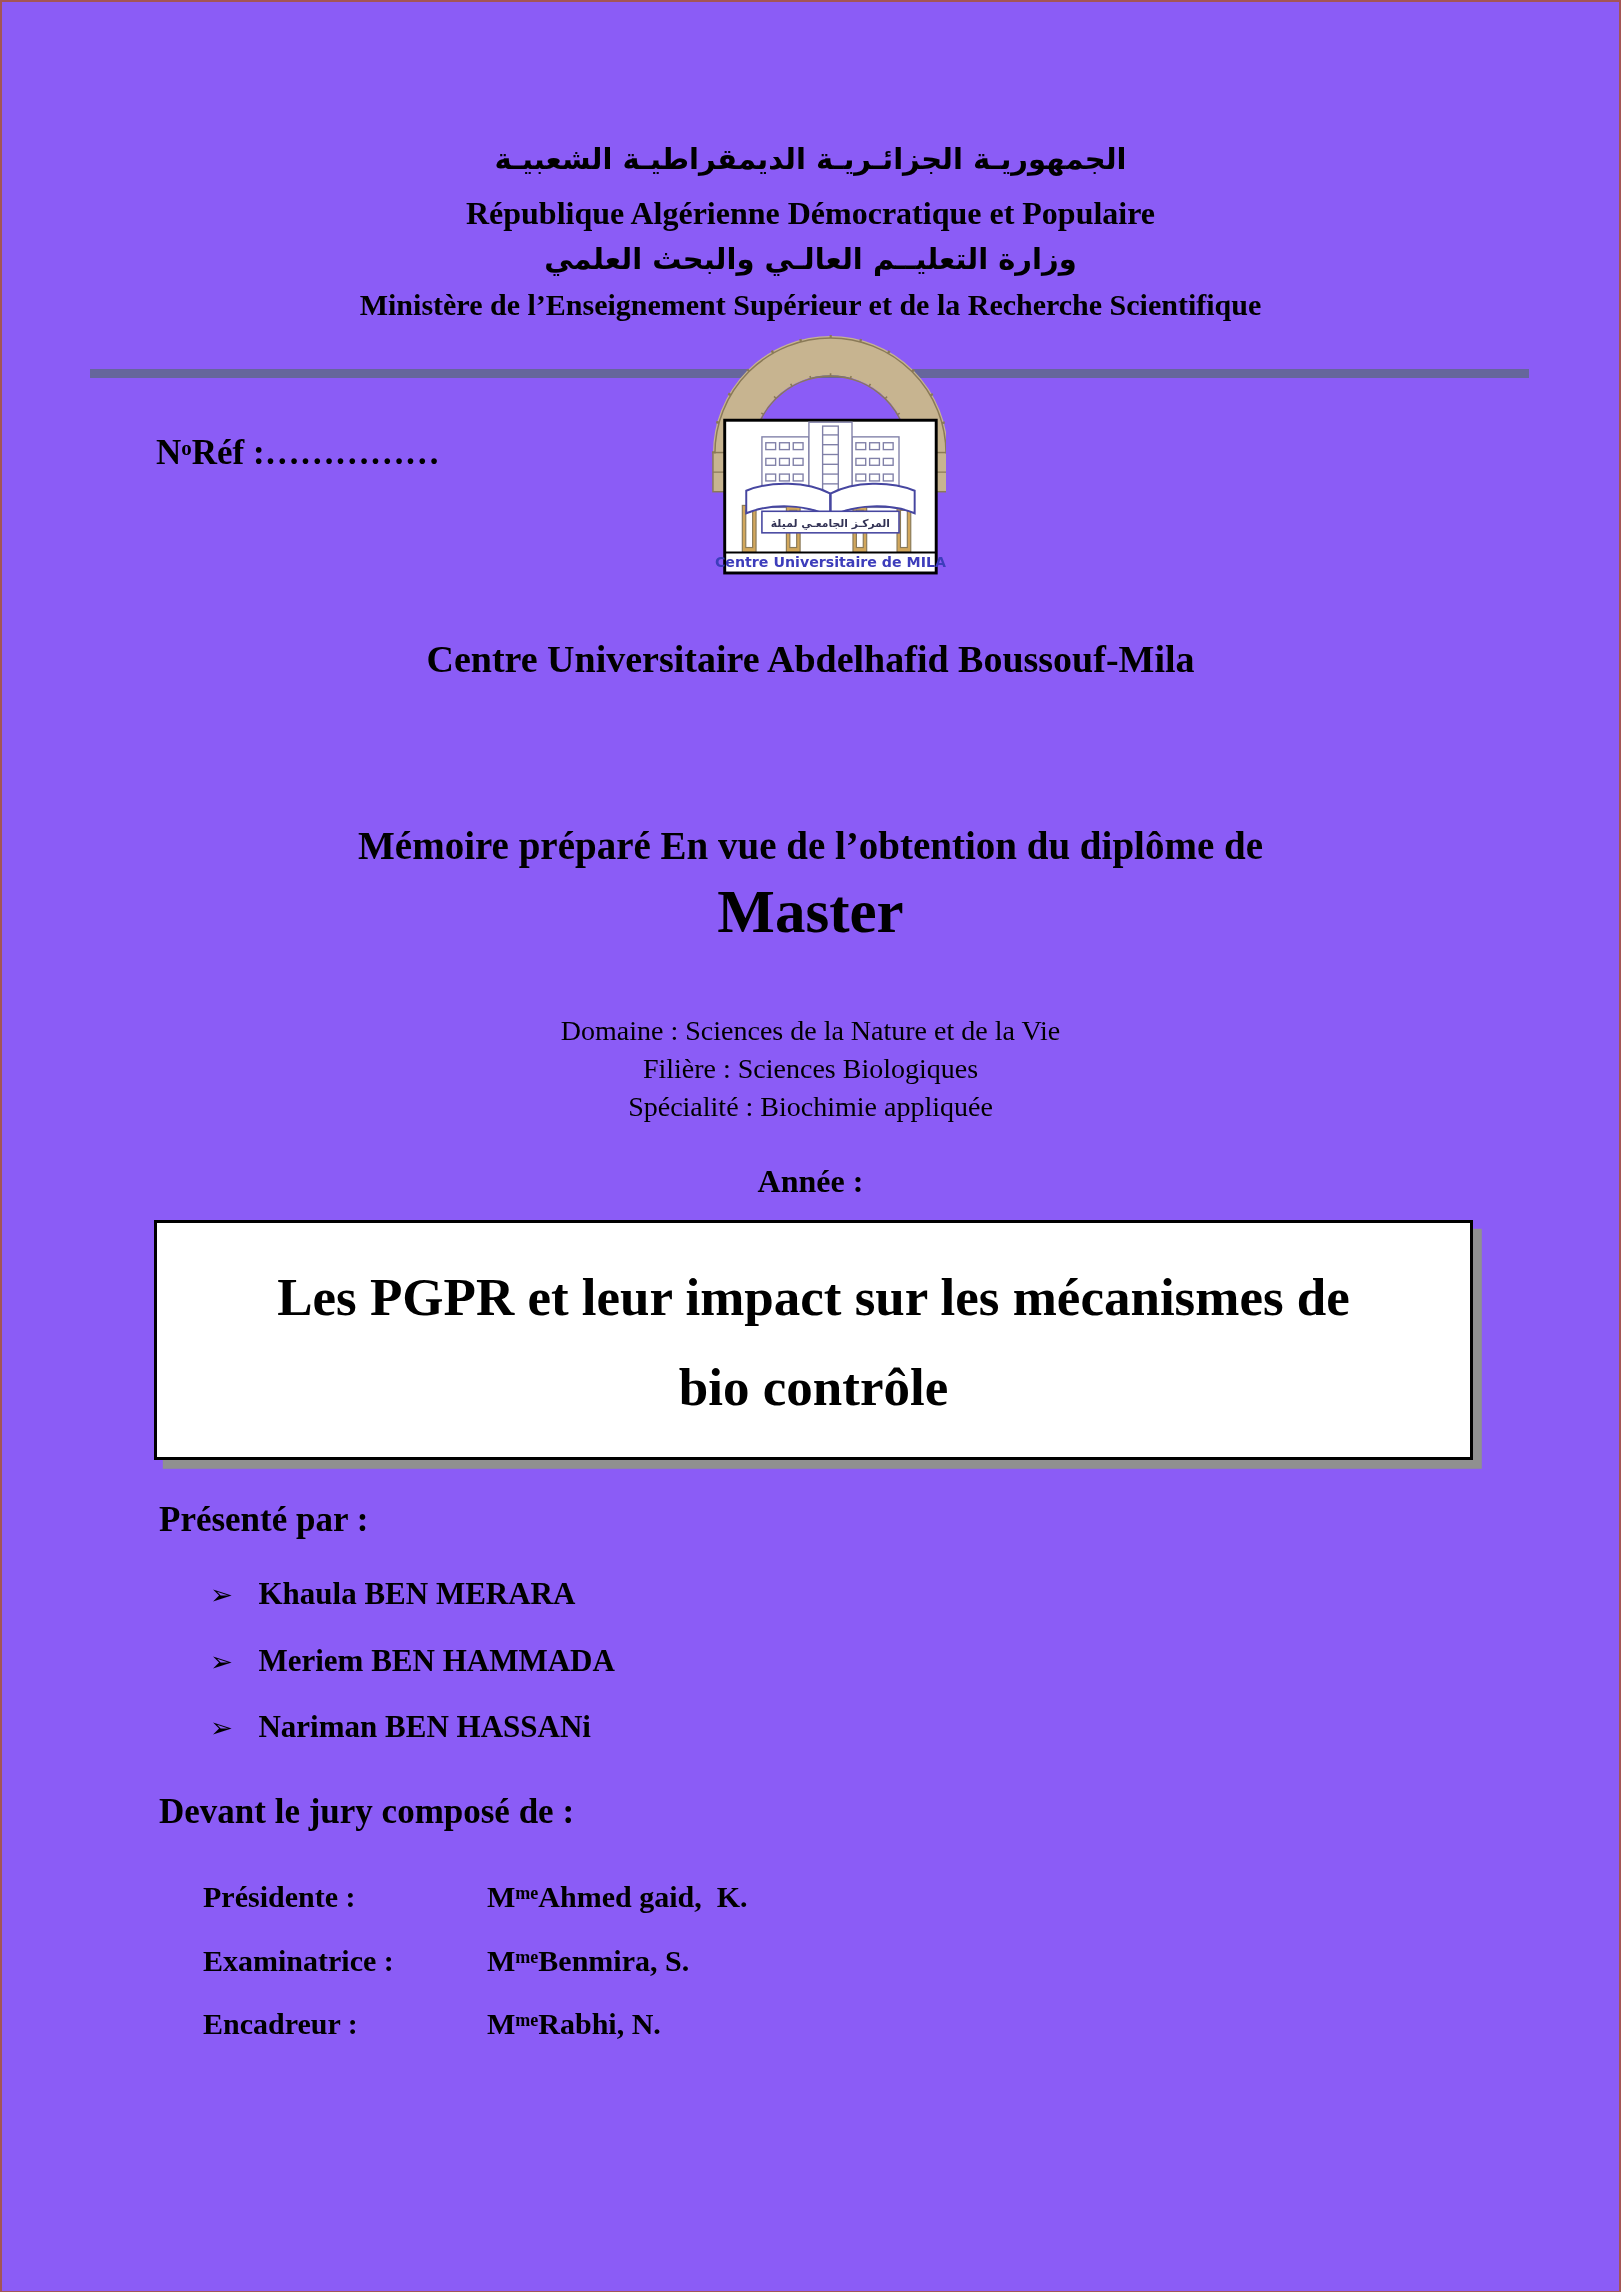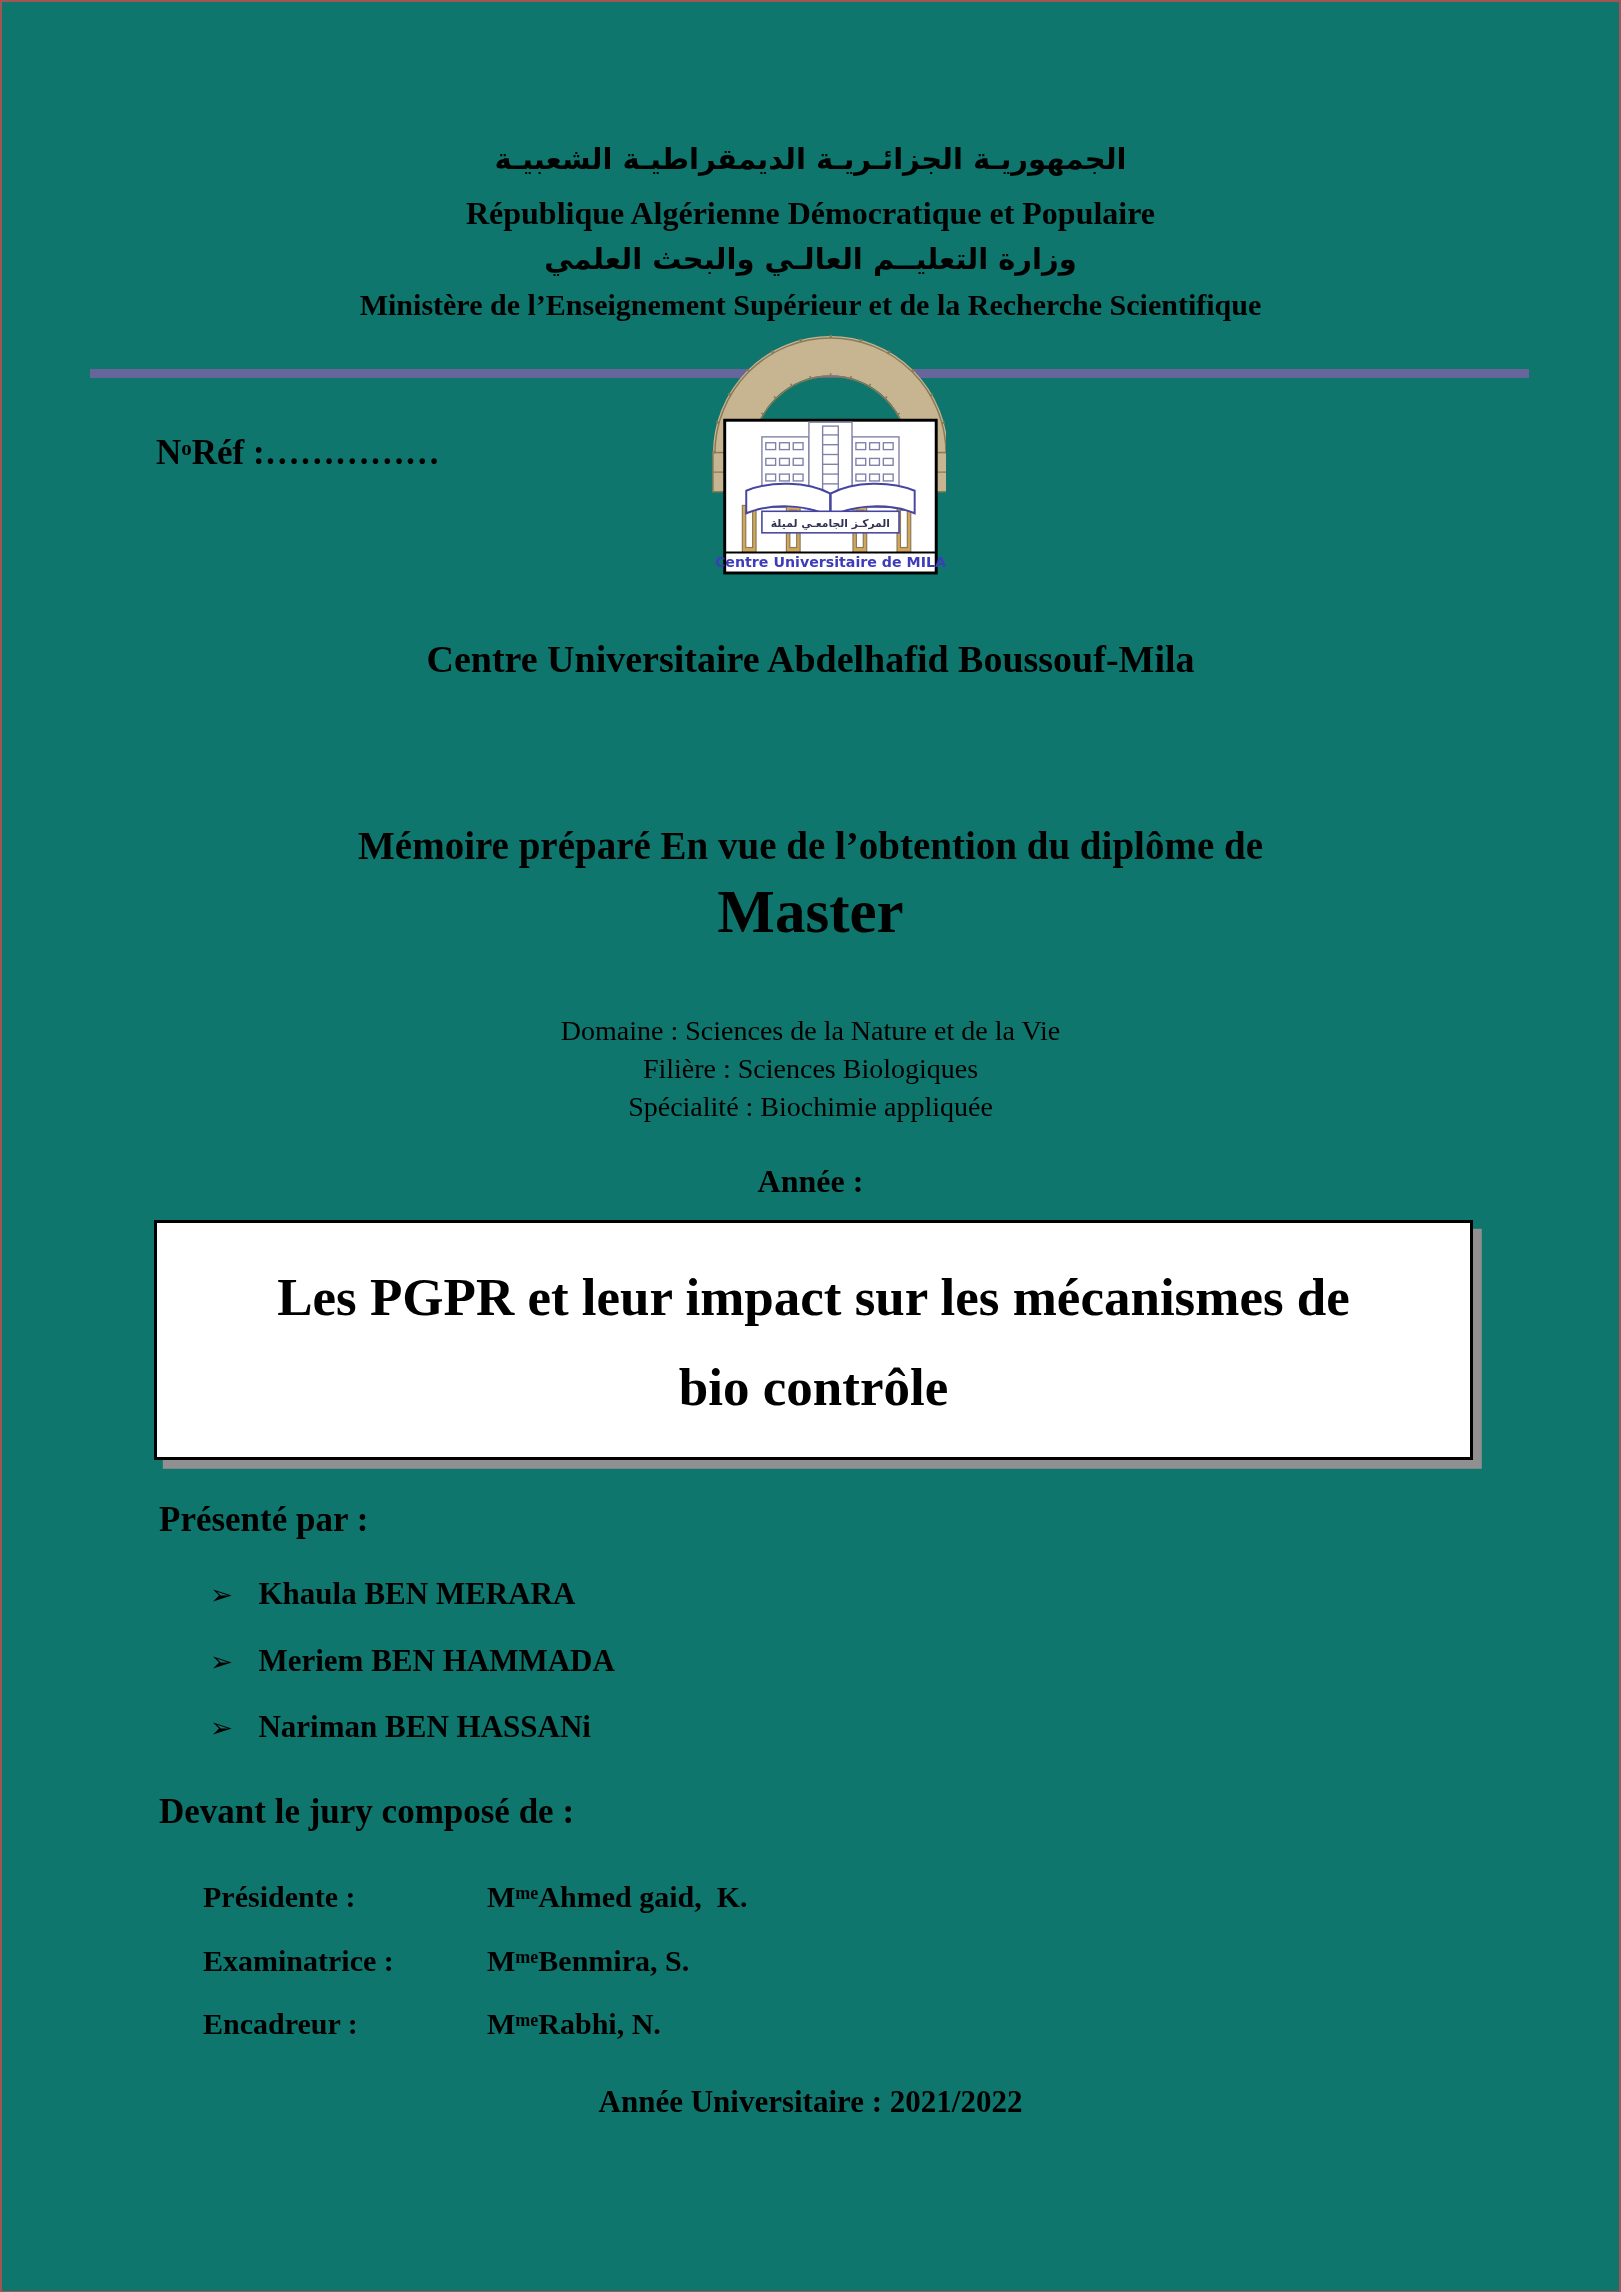--- a/index.html
+++ b/index.html
@@ -1,21 +1,21 @@
 <!DOCTYPE html>
 <html><head>
 <meta charset="utf-8">
 <style>
   html,body{margin:0;padding:0;background:#fff;}
   .page{
     position:relative;
     width:1621px;height:2293px;
     box-sizing:border-box;
     border:2px solid #A35555;
-    background:#0f766e;
+    background:#8b5cf6;
     font-family:"Liberation Serif","DejaVu Serif",serif;
     color:#000;
     overflow:hidden;
   }
   .abs{position:absolute;left:0;right:0;}
   .ctr{text-align:center;}
   .b{font-weight:bold;}
   .arabic{font-family:"DejaVu Sans",sans-serif;font-weight:bold;}
   .hdr-ar1{top:140px;font-size:29px;}
   .hdr-fr1{top:193px;font-size:32px;}
@@ -182,16 +182,15 @@
   </div>
   <div class="jury-row" style="top:1942px;">
     <span class="jury-role">Examinatrice :</span>
     <span class="jury-val"><span>M</span><span class="sup">me</span><span class="jury-val">Benmira, S.</span></span>
   </div>
   <div class="jury-row" style="top:2005px;">
     <span class="jury-role">Encadreur :</span>
     <span class="jury-val"><span>M</span><span class="sup">me</span><span class="jury-val">Rabhi, N.</span></span>
   </div>
 
-  <div class="abs ctr b year">Année Universitaire : 2021/2022</div>
 
 </div>
 
 
 </body></html>

